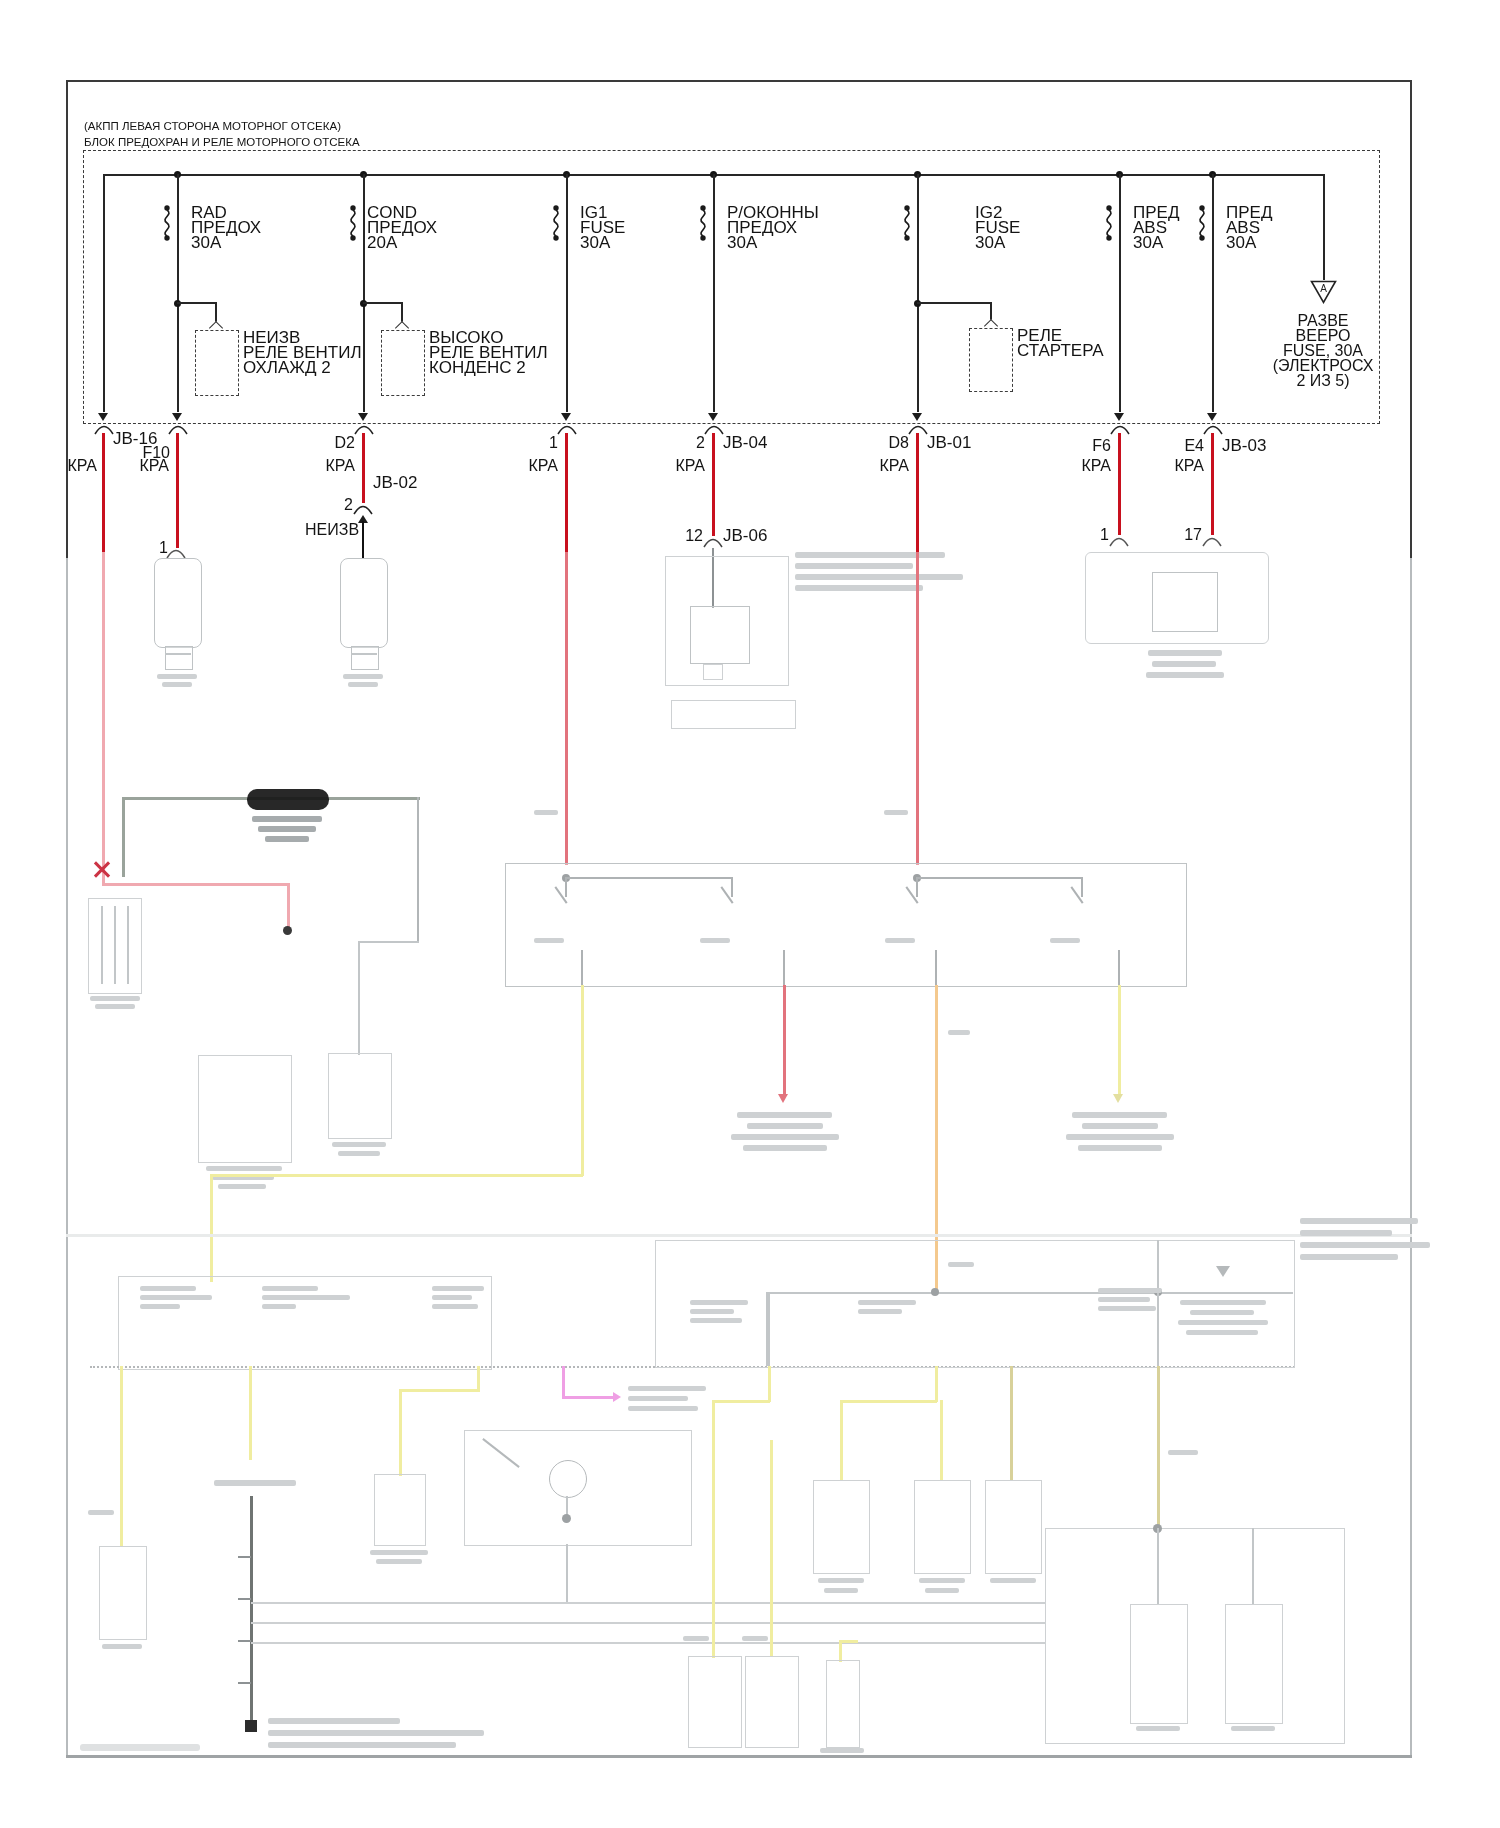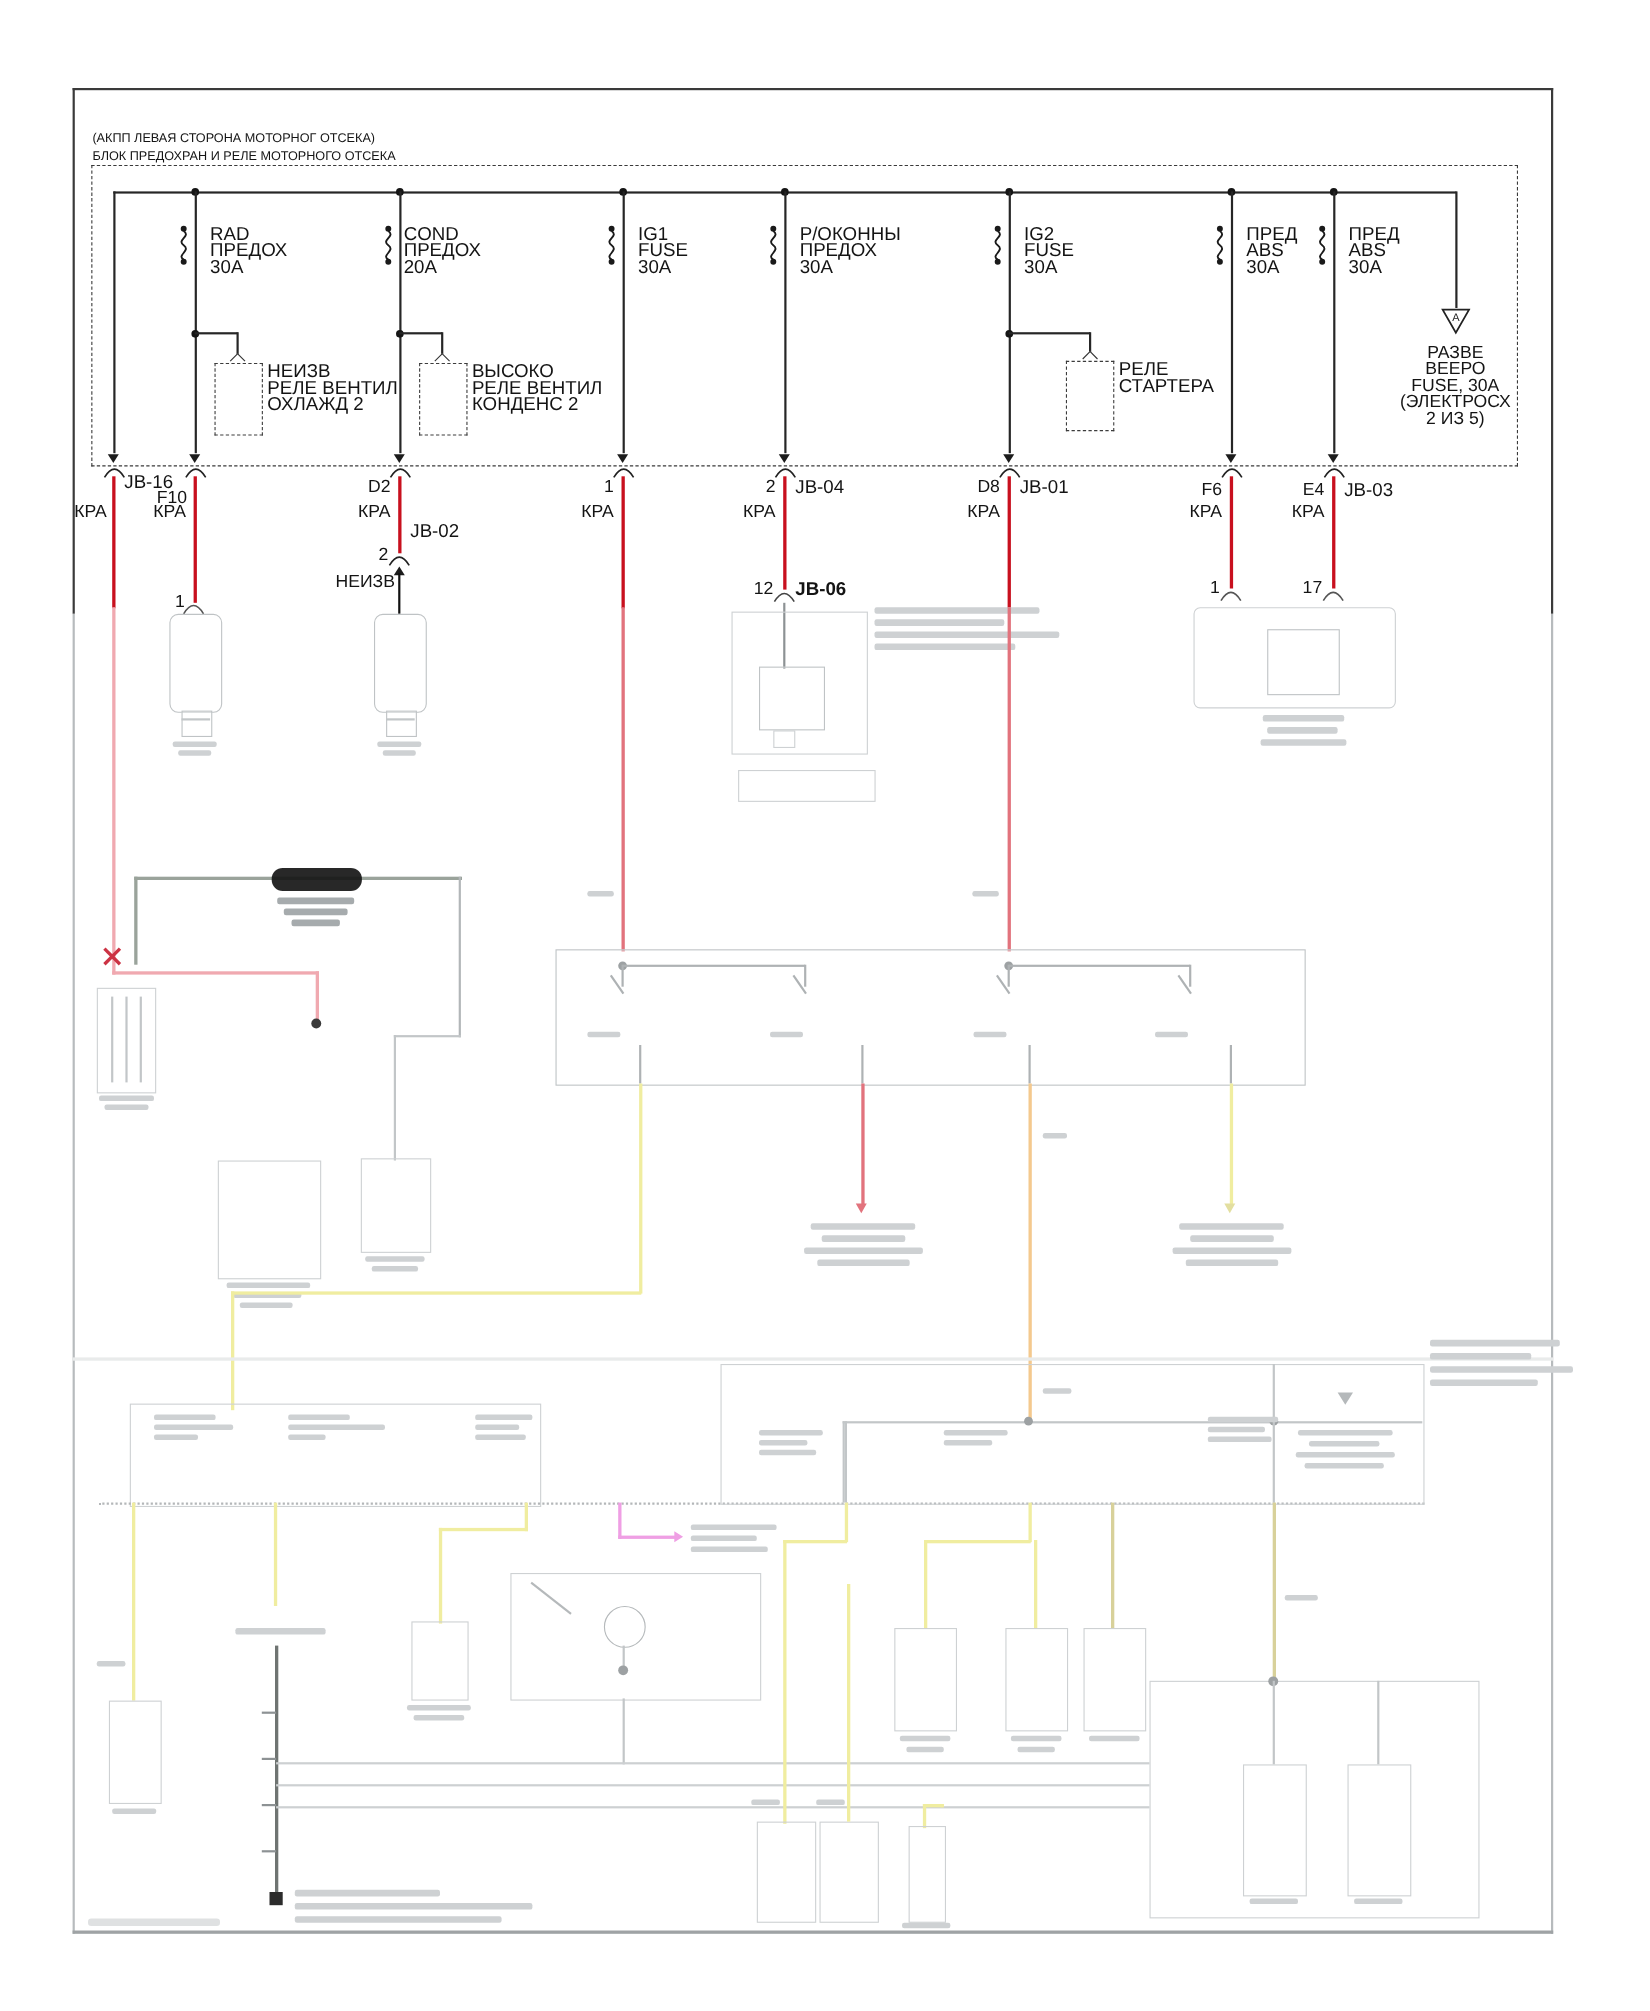--- a/index.html
+++ b/index.html
@@ -124,21 +124,21 @@
   <div class="lbl fz3" style="left:580px;top:206px;">
       <div>IG1</div>
       <div>FUSE</div>
       <div>30А</div>
     </div>
   <div class="lbl fz3" style="left:727px;top:206px;">
       <div>Р/ОКОННЫ</div>
       <div>ПРЕДОХ</div>
       <div>30А</div>
     </div>
-  <div class="lbl fz3" style="left:931px;top:206px;">
+  <div class="lbl fz3" style="left:975px;top:206px;">
       <div>IG2</div>
       <div>FUSE</div>
       <div>30А</div>
     </div>
   <div class="lbl fz3" style="left:1133px;top:206px;">
       <div>ПРЕД</div>
       <div>ABS</div>
       <div>30А</div>
     </div>
   <div class="lbl fz3" style="left:1226px;top:206px;">
@@ -263,21 +263,21 @@
 
   <div class="lblr" style="left:311px;top:498px;width:42px;">2</div>
   <svg class="abs" style="left:353px;top:504px" width="20" height="11">
       <path d="M1,10 Q10,-5 19,10" stroke="#222" stroke-width="1.5" fill="none"></path>
     </svg>
   <div class="arrup" style="left:358px;top:515px;"></div>
   <div class="vl" style="left:362px;top:521px;height:37px;width:2.4px;background:#111;"></div>
   <div class="lblr" style="left:305px;top:523px;width:48px;">НЕИЗВ</div>
 
   <div class="lblr" style="left:661px;top:529px;width:42px;">12</div>
-  <div class="lbl" style="left:723px;top:529px;font-weight:bold;">JB-06</div>
+  <div class="lbl" style="left:723px;top:529px;">JB-06</div>
   <svg class="abs" style="left:703px;top:537px" width="20" height="11">
       <path d="M1,10 Q10,-5 19,10" stroke="#444" stroke-width="1.5" fill="none"></path>
     </svg>
 
   <div class="lblr" style="left:1067px;top:528px;width:42px;">1</div>
   <svg class="abs" style="left:1109px;top:536px" width="20" height="11">
       <path d="M1,10 Q10,-5 19,10" stroke="#555" stroke-width="1.5" fill="none"></path>
     </svg>
   <div class="lblr" style="left:1160px;top:528px;width:42px;">17</div>
   <svg class="abs" style="left:1202px;top:536px" width="20" height="11">

